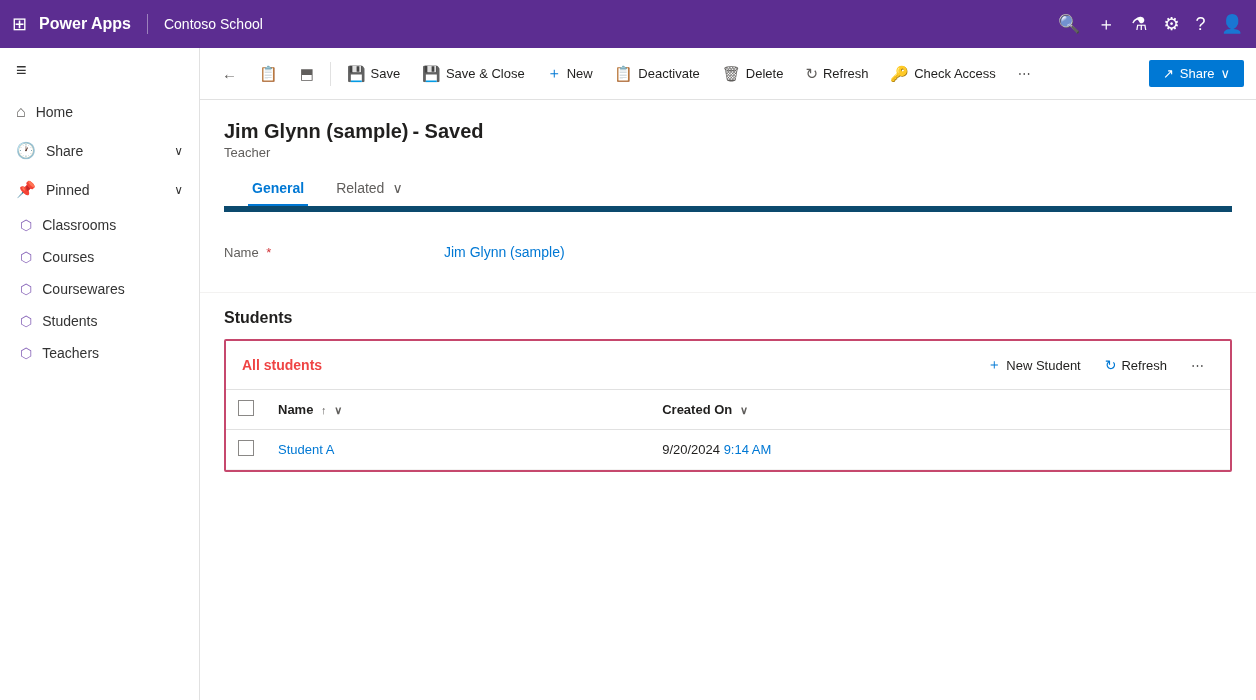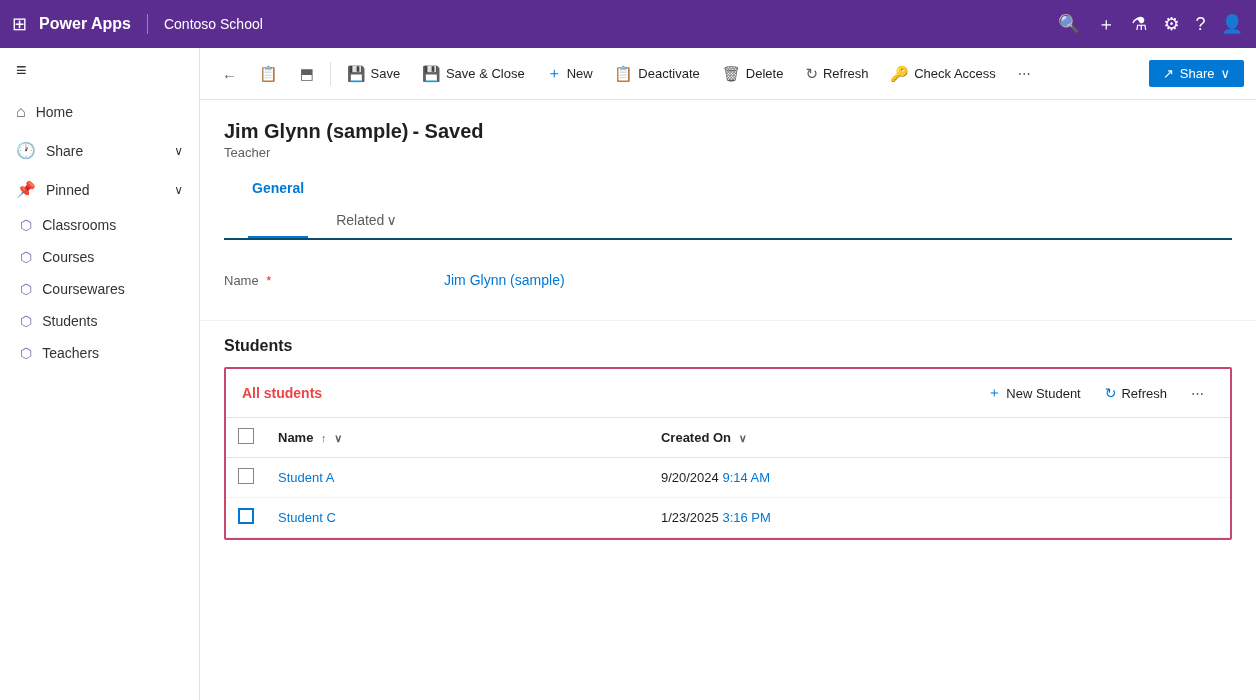--- a/index.html
+++ b/index.html
@@ -133,42 +133,42 @@
     }
     .record-subtitle {
       font-size: 13px;
       color: #605e5c;
       margin-top: 2px;
     }
 
     
     .tabs {
       display: flex;
-      border-bottom: 2px solid #0c4a6e;
+      align-items: center;
+      border-bottom: 6px solid #0c4a6e;
       padding: 0 24px;
       margin-top: 12px;
     }
     .tab {
       padding: 8px 4px;
       margin-right: 24px;
       cursor: pointer;
       font-size: 14px;
       color: #605e5c;
       border-bottom: 2px solid transparent;
     }
     .tab.active {
       color: #0078d4;
       border-bottom: 2px solid #0078d4;
       font-weight: 600;
     }
     .tab-related {
       display: flex;
       align-items: center;
-      gap: 2px;
-      margin-top: 32px;
+      gap: 8px;
     }
 
     
     .form-section {
       padding: 24px;
       border-bottom: 1px solid #f3f2f1;
     }
     .form-row {
       display: flex;
       align-items: center;
@@ -462,29 +462,20 @@
           <tbody>
             <tr>
               <td>
                 <div class="checkbox"></div>
               </td>
               <td class="link-cell">Student A</td>
               <td>
                 <span>9/20/2024 </span><span class="date-link">9:14 AM</span>
               </td>
             </tr>
-            <tr>
-              <td>
-                <div class="checkbox selected"></div>
-              </td>
-              <td class="link-cell">Student C</td>
-              <td>
-                <span>1/23/2025 </span><span class="date-link">3:16 PM</span>
-              </td>
-            </tr>
           </tbody>
         </table>
 
       </div>
     </div>
 
   </div>
 </div>
 
 </body></html>

